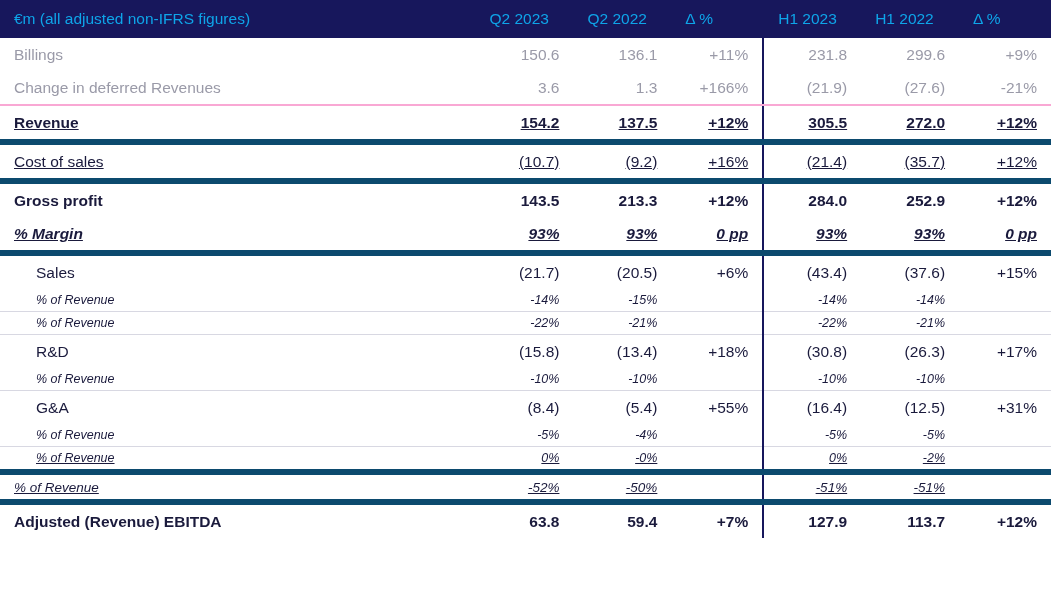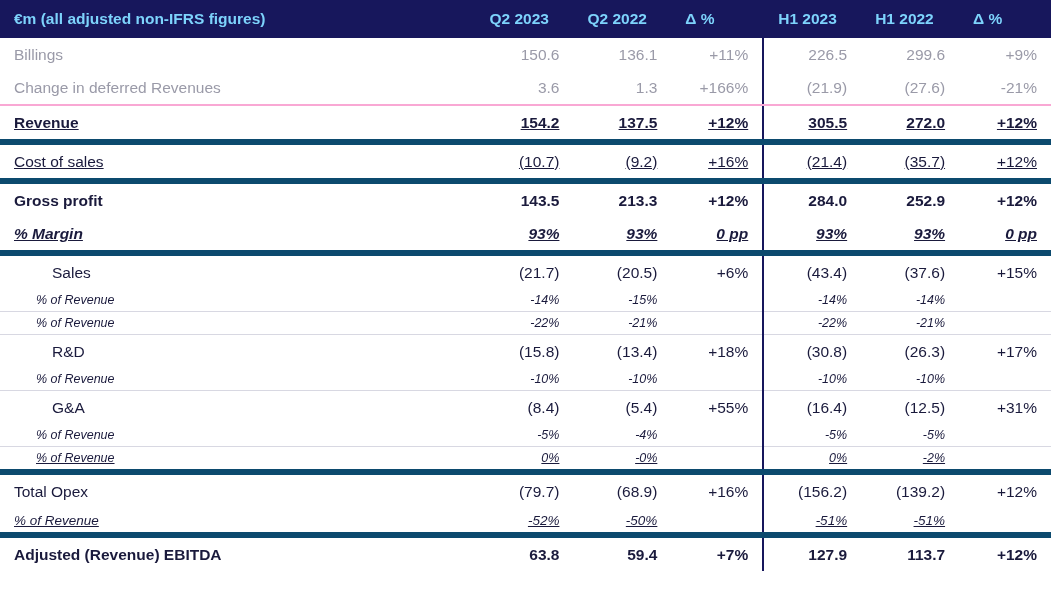--- a/index.html
+++ b/index.html
@@ -17,23 +17,23 @@
     width: 1051px;
     border-collapse: collapse;
     table-layout: fixed;
   }
   #fin-table col.c-label { width: 471px; }
   #fin-table col.c-num   { width: 97px; }
   #fin-table col.c-delta { width: 91px; }
 
   thead th {
     background: #17175c;
-    color: #7dd3fc;
+    color: #0ea5e9;
     font-size: 15.5px;
-    font-weight: bold;
+    font-weight: normal;
     height: 38px;
     padding: 0 14px;
     vertical-align: middle;
     white-space: nowrap;
   }
   thead th.lbl { text-align: left; }
   thead th.num { text-align: left; }
 
   tbody td {
     font-size: 15.5px;
@@ -43,21 +43,21 @@
     vertical-align: middle;
     white-space: nowrap;
   }
   tbody td.lbl { text-align: left; margin-left: 45px; }
   tbody td.num { text-align: right; }
 
   
   tr.muted td { color: #9a9aa8; }
   tr.bold td { font-weight: bold; }
   tr.italicbold td { font-weight: bold; font-style: italic; }
-  tr.sub td.lbl { padding-left: 52px; }
+  tr.sub td.lbl { padding-left: 36px; }
   tr.pct td {
     font-size: 12.5px;
     font-style: italic;
     height: 22px;
     color: #1a1a3c;
   }
   tr.pct td.lbl { padding-left: 36px; }
   tr.pct-main td {
     font-size: 13.5px;
     font-style: italic;
@@ -100,21 +100,21 @@
       <th class="num">Δ %</th>
     </tr>
   </thead>
   <tbody>
 
     <tr class="muted">
       <td class="lbl">Billings</td>
       <td class="num">150.6</td>
       <td class="num">136.1</td>
       <td class="num">+11%</td>
-      <td class="num sep">226.5</td>
+      <td class="num sep">231.8</td>
       <td class="num">299.6</td>
       <td class="num">+9%</td>
     </tr>
 
     <tr class="muted rule-below-dark">
       <td class="lbl">Change in deferred Revenues</td>
       <td class="num">3.6</td>
       <td class="num">1.3</td>
       <td class="num">+166%</td>
       <td class="num sep">(21.9)</td>
@@ -237,29 +237,20 @@
     <tr class="pct rule-below">
       <td class="lbl">% of Revenue</td>
       <td class="num">0%</td>
       <td class="num">-0%</td>
       <td class="num"></td>
       <td class="num sep">0%</td>
       <td class="num">-2%</td>
       <td class="num"></td>
     </tr>
 
-    <tr>
-      <td class="lbl">Total Opex</td>
-      <td class="num">(79.7)</td>
-      <td class="num">(68.9)</td>
-      <td class="num">+16%</td>
-      <td class="num sep">(156.2)</td>
-      <td class="num">(139.2)</td>
-      <td class="num">+12%</td>
-    </tr>
 
     <tr class="pct-main rule-below">
       <td class="lbl">% of Revenue</td>
       <td class="num">-52%</td>
       <td class="num">-50%</td>
       <td class="num"></td>
       <td class="num sep">-51%</td>
       <td class="num">-51%</td>
       <td class="num"></td>
     </tr>

